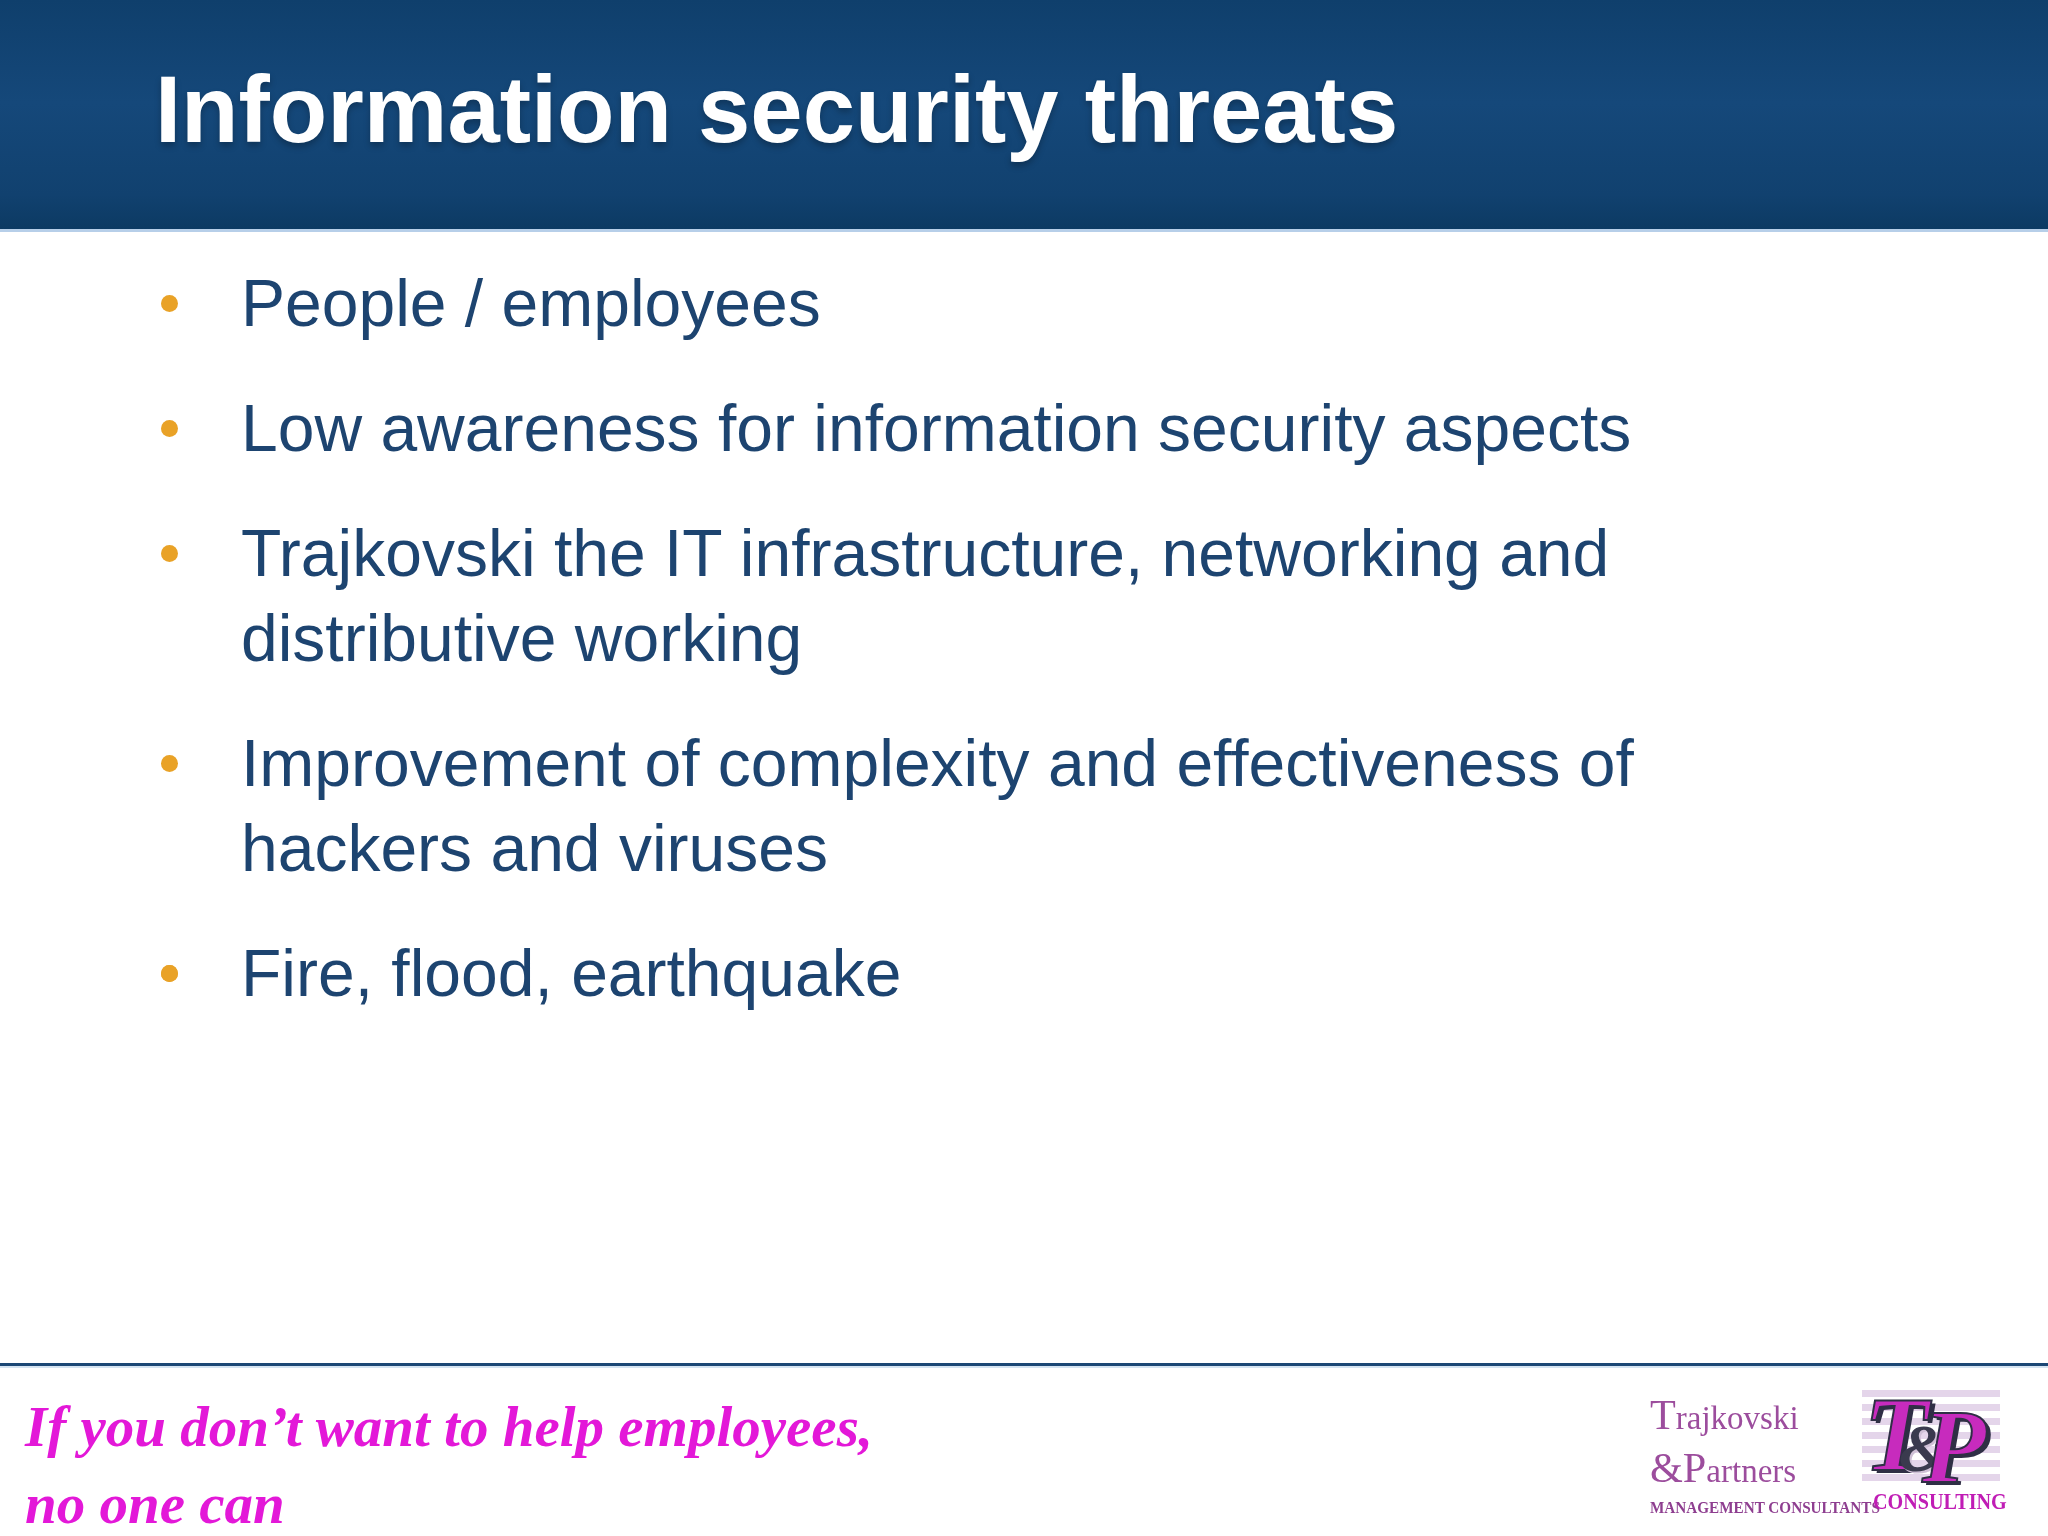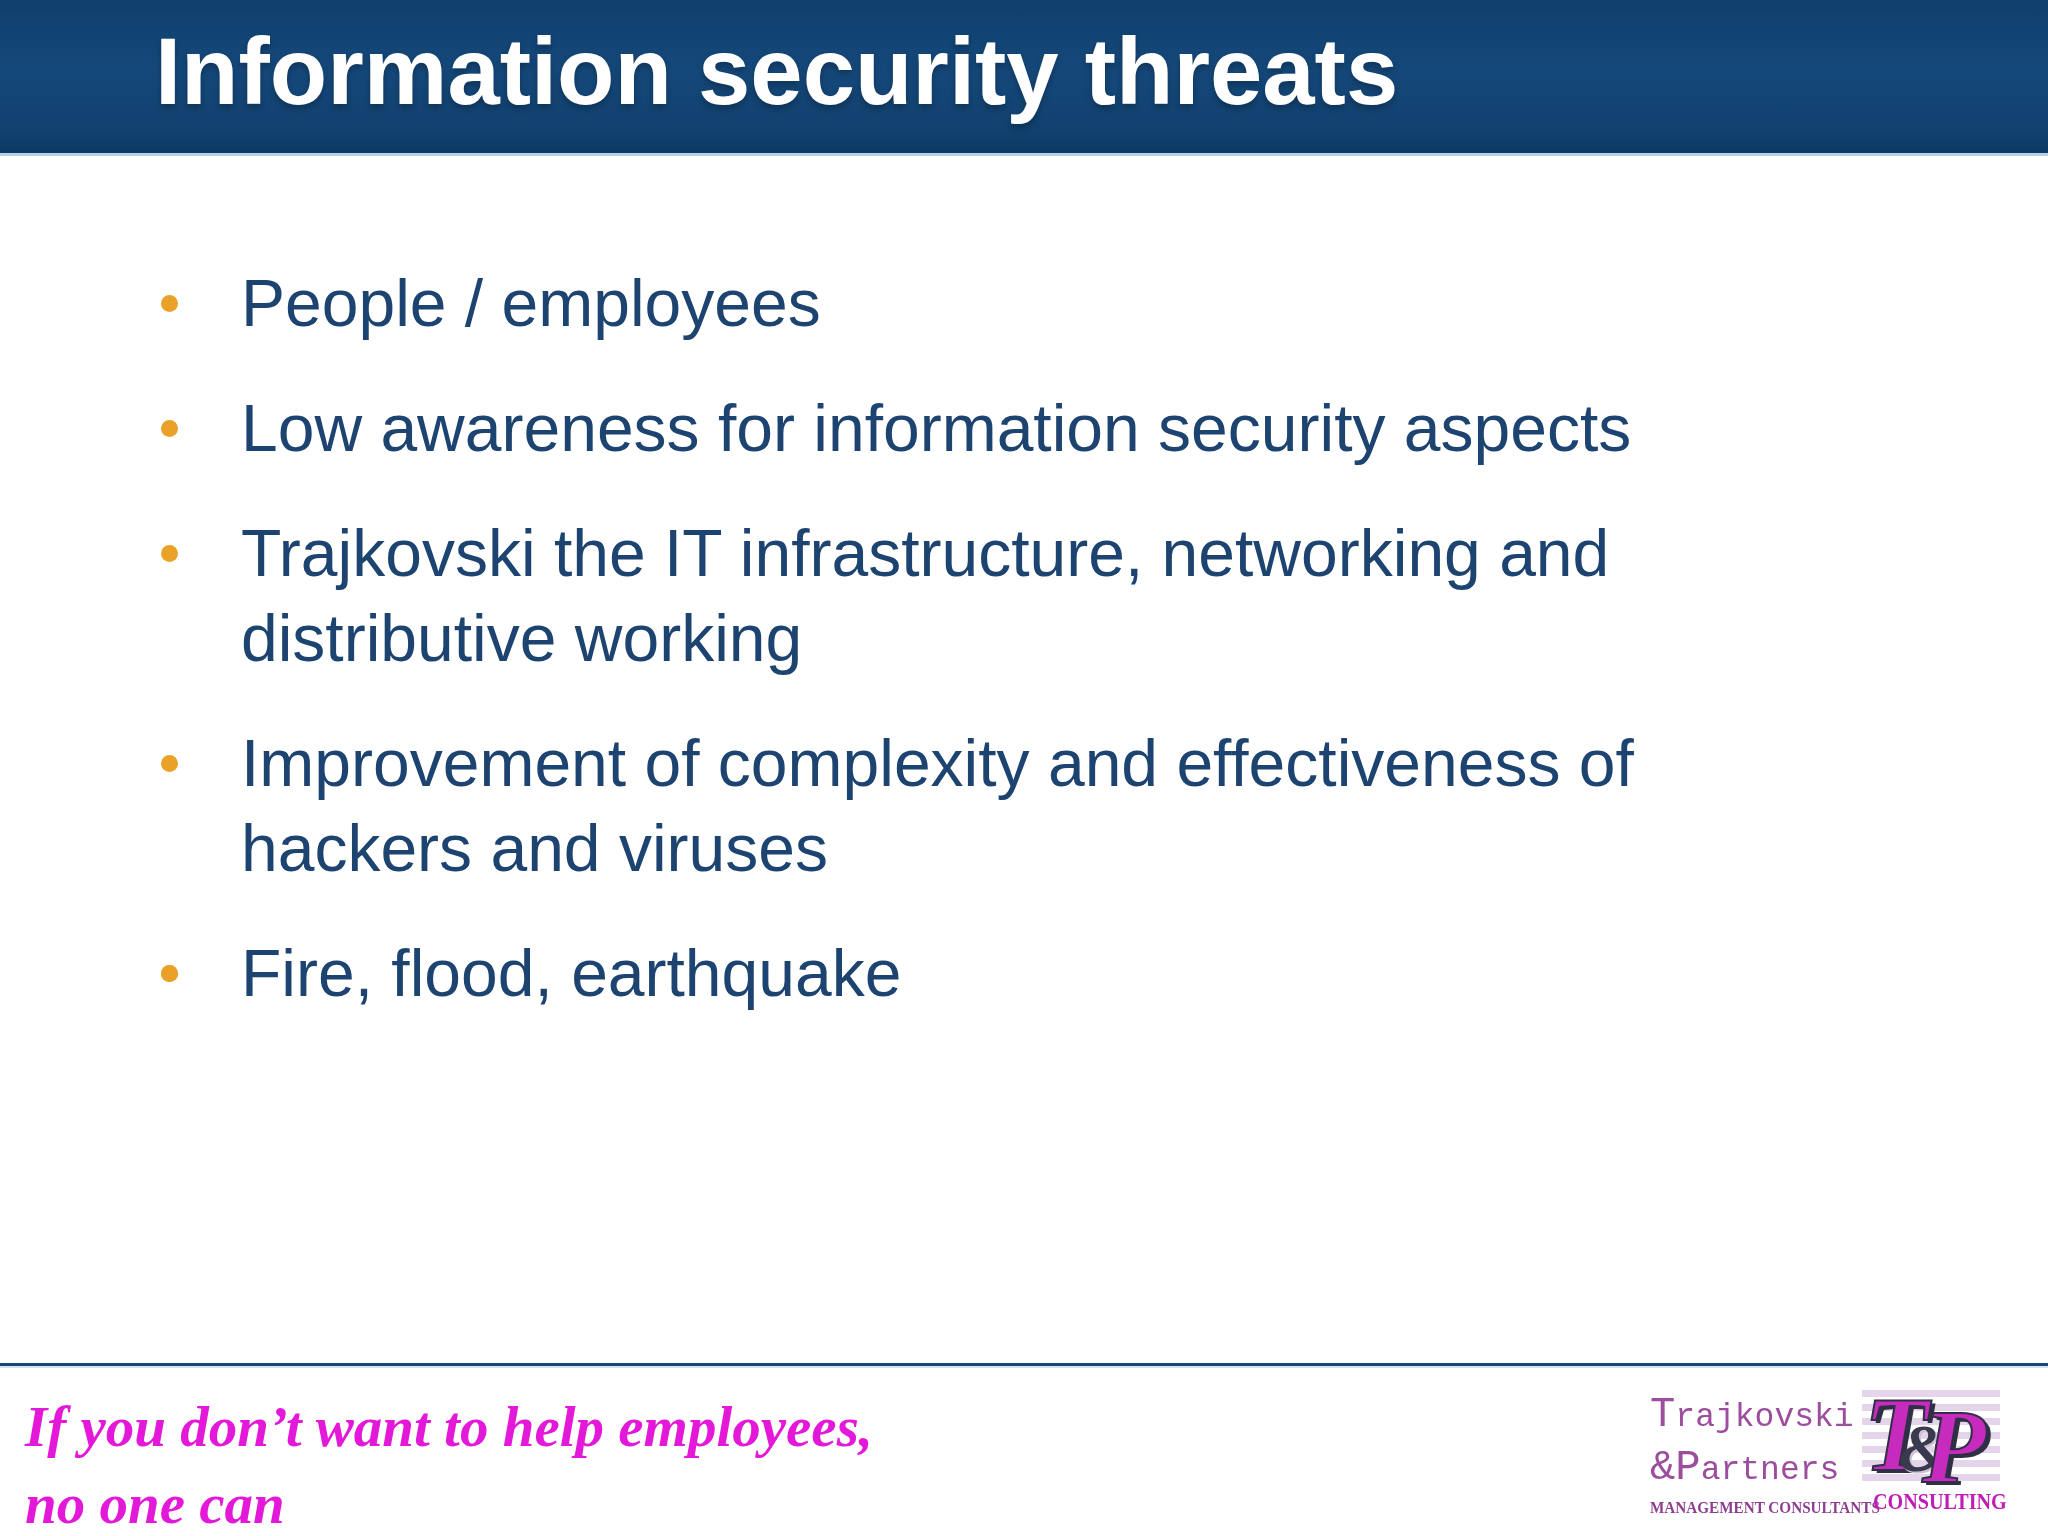--- a/index.html
+++ b/index.html
@@ -12,21 +12,21 @@
     background: #ffffff;
     overflow: hidden;
     font-family: "Liberation Sans", sans-serif;
   }
 
   
   .titlebar {
     position: absolute;
     top: 0; left: 0;
     width: 2048px;
-    height: 156px;
+    height: 232px;
     background: linear-gradient(180deg, #0f3f6c 0%, #15487a 45%, #11416f 85%, #0c3a63 100%);
     border-bottom: 3px solid #b7cfe9;
     display: flex;
     align-items: center;
   }
   .titlebar h1 {
     margin: 0 0 10px 155px;
     font-size: 94px;
     font-weight: 700;
     letter-spacing: 0px;
@@ -95,21 +95,20 @@
     gap: 7px;
     font-family: "Liberation Serif", serif;
   }
   .logo-text { width: 205px; }
   .logo-name {
     font-size: 33px;
     line-height: 50px;
     color: #9c4d9d;
     letter-spacing: 0px;
     white-space: nowrap;
-    font-family: Liberation Mono, monospace;
   }
   .logo-name::first-letter { font-size: 1.28em; }
   .logo-sub {
     margin-top: 3px;
     font-size: 16px;
     font-weight: 700;
     color: #8e3e90;
     white-space: nowrap;
     transform: scaleX(0.95);
     transform-origin: left center;

